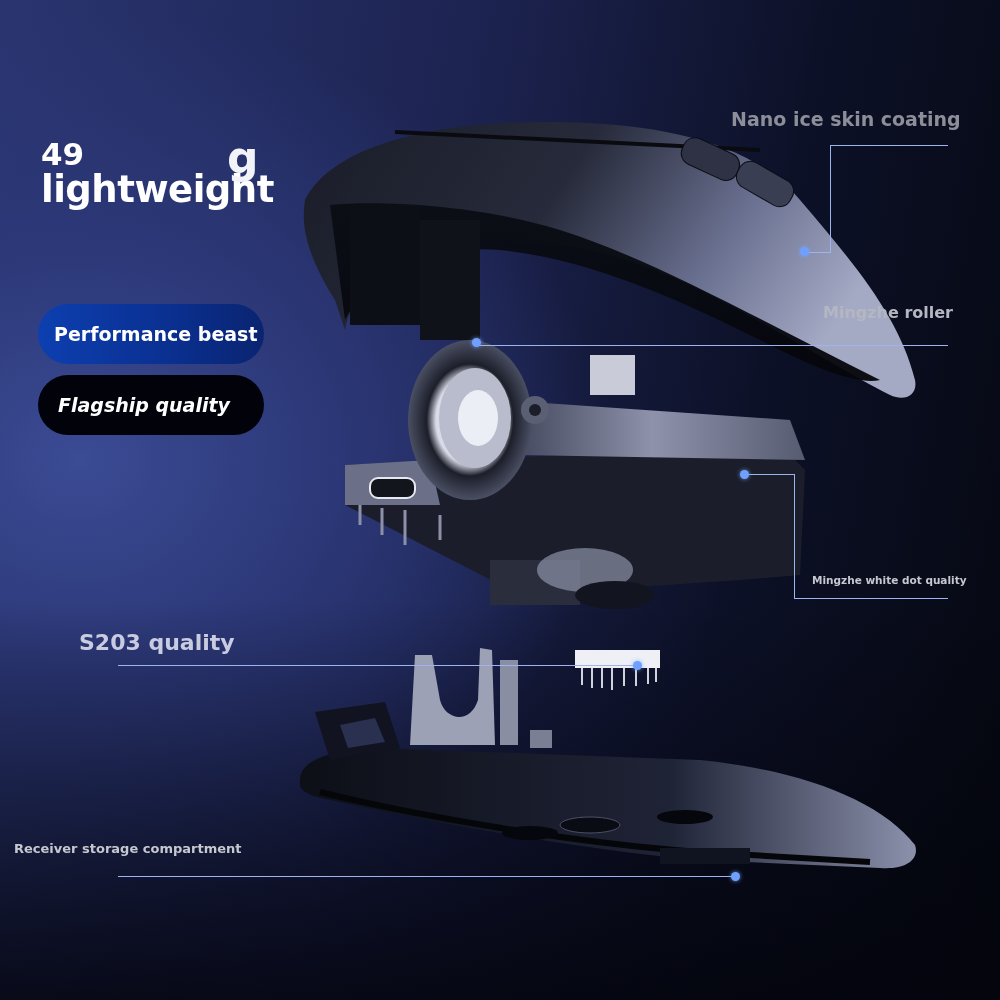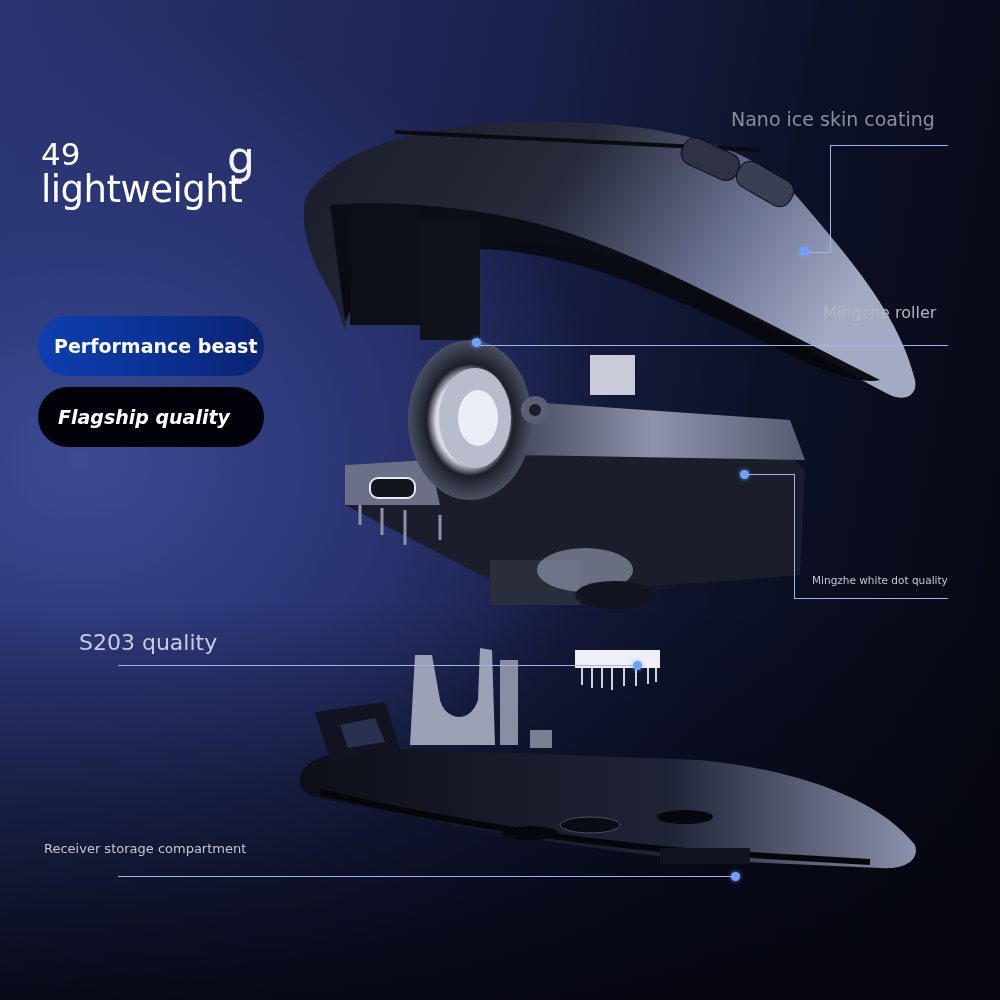--- a/index.html
+++ b/index.html
@@ -7,36 +7,36 @@
     font-family: "DejaVu Sans", "Liberation Sans", sans-serif; }
   .canvas { position:absolute; inset:0; width:1000px; height:1000px; overflow:hidden;
     background:
       radial-gradient(ellipse 700px 600px at 80px 460px, #3b4b94 0%, #2c3878 35%, rgba(20,26,60,0) 75%),
       linear-gradient(100deg, #2a3570 0%, #1d2452 40%, #0d1128 70%, #05070f 100%);
   }
   .canvas::after { content:""; position:absolute; inset:0;
     background: linear-gradient(180deg, rgba(0,0,0,0) 60%, rgba(3,4,12,0.85) 100%); pointer-events:none; }
 
   
-  .headline { position:absolute; left:41px; top:138px; color:#fff; font-weight:normal; z-index:5; }
+  .headline { position:absolute; left:41px; top:138px; color:#fff; font-weight:bold; z-index:5; }
   .headline .num { font-size:31px; line-height:32px; display:block; }
   .headline .word { font-size:37px; line-height:40px; display:block; letter-spacing:-0.5px; }
   .headline .unit { position:absolute; left:186px; top:-2px; font-size:44px; line-height:44px; color:#f2f3f8; }
 
   .pill { position:absolute; left:38px; width:226px; height:60px; border-radius:30px;
-    color:#fff; font-weight:bold; font-size:19px; display:flex; align-items:center; z-index:5;margin-top:12px; }
+    color:#fff; font-weight:bold; font-size:19px; display:flex; align-items:center; z-index:5; }
   .pill.blue { top:304px; background: linear-gradient(90deg,#0d3fb0 0%, #0a2f8f 60%, #0a2470 100%); padding-left:16px; box-sizing:border-box; }
   .pill.black { top:375px; background:#02030a; padding-left:20px; box-sizing:border-box;font-style:italic; }
 
-  .label { position:absolute; font-weight:normal; z-index:6; white-space:nowrap; }
+  .label { position:absolute; font-weight:bold; z-index:6; white-space:nowrap; }
   .lbl-nano { left:731px; top:108px; font-size:19px; color:#8c8f99; }
   .lbl-roller { left:811px; top:303px; font-size:16px; color:#b4b7c2;margin-left:12px; }
   .lbl-switch { left:812px; top:574px; font-size:10.5px; color:#c6c8d0; }
   .lbl-sensor { left:79px; top:630px; font-size:22px; color:#c9cbe0; }
-  .lbl-receiver { left:44px; top:841px; font-size:13px; color:#c6c8d0; }
+  .lbl-receiver { left:14px; top:841px; font-size:13px; color:#c6c8d0; }
 
   .line { position:absolute; background:#9db4f0; z-index:6; }
   .dot { position:absolute; width:9px; height:9px; border-radius:50%; background:#6fa0ff; z-index:7; box-shadow:0 0 4px rgba(120,170,255,0.8); }
 
   svg.art { position:absolute; left:0; top:0; z-index:2; }
 </style>
 </head>
 <body>
 
 <div class="canvas">

